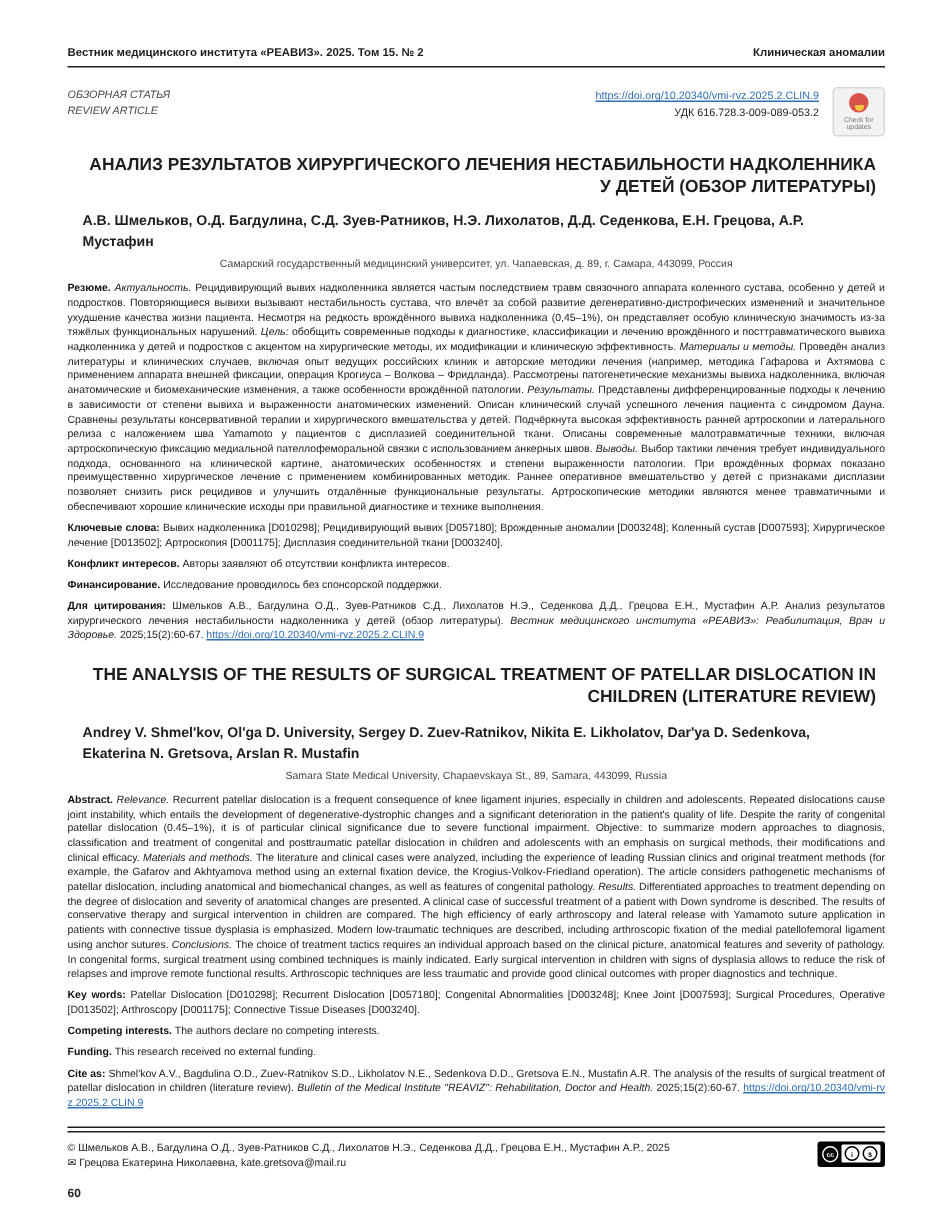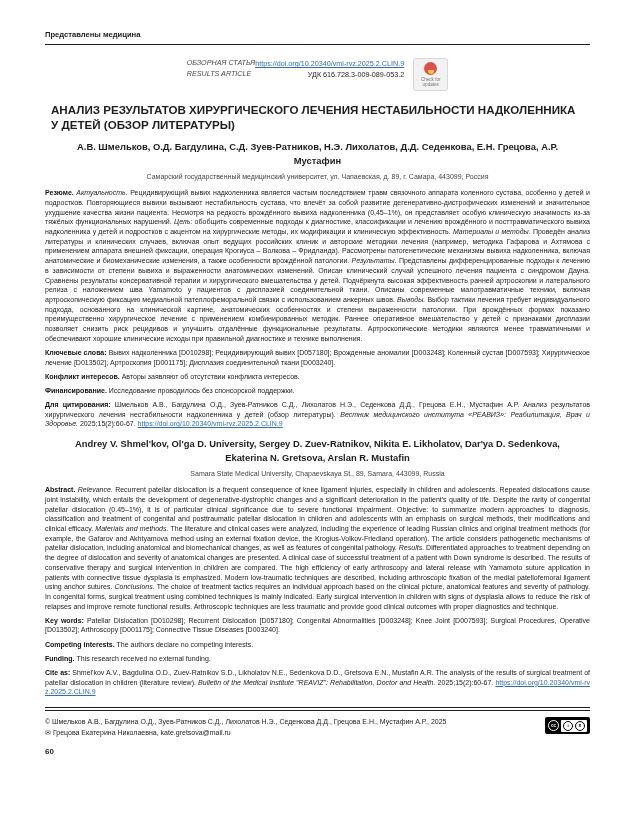--- a/index.html
+++ b/index.html
@@ -6,34 +6,34 @@
   .page{
     width:634px;height:820px;box-sizing:border-box;
     margin:0 auto;background:#ffffff;color:#1e1e1e;
     font-family:"Liberation Sans", sans-serif;
     padding:30px 44px 0 45px;position:relative;overflow:hidden;
   }
   
   .running-head{display:flex;justify-content:space-between;align-items:flex-end;
     font-size:7.6px;font-weight:700;padding-bottom:5px;border-bottom:1.4px solid #1e1e1e;}
   
-  .meta-row{display:flex;justify-content:center;margin-top:13px;}
+  .meta-row{display:flex;justify-content:space-between;margin-top:13px;}
   .article-type{font-size:7.2px;font-style:italic;color:#4a4a4a;line-height:1.5;}
   .meta-right{display:flex;align-items:flex-start;gap:9px;}
   .doi-udk{text-align:right;font-size:7.2px;line-height:1.55;}
   .link{color:#2e6fb7;cursor:pointer;word-break:break-all;}
   .crossmark{width:31px;background:#f2f2f2;border:1px solid #d8d8d8;border-radius:3px;
     display:flex;flex-direction:column;align-items:center;padding:3px 1px 2px;cursor:pointer;}
   .cm-circle{width:13px;height:13px;border-radius:50%;background:#d9534a;position:relative;}
   .cm-circle:after{content:"";position:absolute;left:3.5px;bottom:1.5px;width:6px;height:4px;
     background:#f3c63e;border-radius:0 0 3px 3px;}
   .cm-text{font-size:4.6px;color:#777;text-align:center;margin-top:1.5px;line-height:1.2;}
   
-  .title{font-size:11.6px;font-weight:700;text-align:left;line-height:1.32;margin:11px 6px 0;}
-  .authors{font-size:9.4px;font-weight:700;text-align:center;line-height:1.5;margin:8px 10px 0;}
+  .title{font-size:11.6px;font-weight:700;text-align:right;line-height:1.32;margin:11px 6px 0;}
+  .authors{font-size:9.4px;font-weight:700;line-height:1.5;margin:8px 10px 0;}
   .affil{font-size:7px;text-align:center;color:#454545;margin-top:5px;}
   
   .small{font-size:7px;line-height:1.385;text-align:justify;color:#222;margin:0;}
   .para{margin-top:4.5px;}
   .abstract{margin-top:8px;}
   .b{font-weight:700;color:#111;}
   .i{font-style:italic;}
   
   .divider{margin-top:10px;border-top:1.6px solid #1e1e1e;border-bottom:0.8px solid #1e1e1e;height:2.2px;}
   .footer{display:flex;justify-content:space-between;align-items:flex-start;margin-top:6px;}
@@ -47,27 +47,28 @@
   .cc-s{width:8px;height:8px;border:1px solid #000;border-radius:50%;font-size:4.4px;color:#000;
     display:flex;align-items:center;justify-content:center;font-weight:700;}
   .page-num{text-align:left;font-size:8px;font-weight:700;margin-top:9px;}
 </style>
 </head>
 <body>
 
 <div class="page">
 
   <div class="running-head">
-    <span>Представлены медицина</span>
+    <span>Вестник медицинского института «РЕАВИЗ». 2025. Том 15. № 2</span>
+    <span>Клиническая аномалии</span>
   </div>
 
   <div class="meta-row">
     <div class="article-type">
       <div>ОБЗОРНАЯ СТАТЬЯ</div>
-      <div>RESULTS ARTICLE</div>
+      <div>REVIEW ARTICLE</div>
     </div>
     <div class="meta-right">
       <div class="doi-udk">
         <a class="link" href="#">https://doi.org/10.20340/vmi-rvz.2025.2.CLIN.9</a>
         <div>УДК 616.728.3-009-089-053.2</div>
       </div>
       <div class="crossmark">
         <div class="cm-circle"></div>
         <div class="cm-text">Check for updates</div>
       </div>
@@ -77,20 +78,21 @@
   <div class="title">АНАЛИЗ РЕЗУЛЬТАТОВ ХИРУРГИЧЕСКОГО ЛЕЧЕНИЯ НЕСТАБИЛЬНОСТИ НАДКОЛЕННИКА У ДЕТЕЙ (ОБЗОР ЛИТЕРАТУРЫ)</div>
   <div class="authors">А.В. Шмельков, О.Д. Багдулина, С.Д. Зуев-Ратников, Н.Э. Лихолатов, Д.Д. Седенкова, Е.Н. Грецова, А.Р. Мустафин</div>
   <div class="affil">Самарский государственный медицинский университет, ул. Чапаевская, д. 89, г. Самара, 443099, Россия</div>
 
   <p class="small abstract"><span class="b">Резюме. </span><span class="i">Актуальность. </span><span>Рецидивирующий вывих надколенника является частым последствием травм связочного аппарата коленного сустава, особенно у детей и подростков. Повторяющиеся вывихи вызывают нестабильность сустава, что влечёт за собой развитие дегенеративно-дистрофических изменений и значительное ухудшение качества жизни пациента. Несмотря на редкость врождённого вывиха надколенника (0,45–1%), он представляет особую клиническую значимость из-за тяжёлых функциональных нарушений. </span><span class="i">Цель: </span><span>обобщить современные подходы к диагностике, классификации и лечению врождённого и посттравматического вывиха надколенника у детей и подростков с акцентом на хирургические методы, их модификации и клиническую эффективность. </span><span class="i">Материалы и методы. </span><span>Проведён анализ литературы и клинических случаев, включая опыт ведущих российских клиник и авторские методики лечения (например, методика Гафарова и Ахтямова с применением аппарата внешней фиксации, операция Крогиуса – Волкова – Фридланда). Рассмотрены патогенетические механизмы вывиха надколенника, включая анатомические и биомеханические изменения, а также особенности врождённой патологии. </span><span class="i">Результаты. </span><span>Представлены дифференцированные подходы к лечению в зависимости от степени вывиха и выраженности анатомических изменений. Описан клинический случай успешного лечения пациента с синдромом Дауна. Сравнены результаты консервативной терапии и хирургического вмешательства у детей. Подчёркнута высокая эффективность ранней артроскопии и латерального релиза с наложением шва Yamamoto у пациентов с дисплазией соединительной ткани. Описаны современные малотравматичные техники, включая артроскопическую фиксацию медиальной пателлофеморальной связки с использованием анкерных швов. </span><span class="i">Выводы. </span><span>Выбор тактики лечения требует индивидуального подхода, основанного на клинической картине, анатомических особенностях и степени выраженности патологии. При врождённых формах показано преимущественно хирургическое лечение с применением комбинированных методик. Раннее оперативное вмешательство у детей с признаками дисплазии позволяет снизить риск рецидивов и улучшить отдалённые функциональные результаты. Артроскопические методики являются менее травматичными и обеспечивают хорошие клинические исходы при правильной диагностике и технике выполнения.</span></p>
   <p class="small para"><span class="b">Ключевые слова: </span><span>Вывих надколенника  [D010298]; Рецидивирующий вывих [D057180]; Врожденные аномалии [D003248]; Коленный сустав [D007593]; Хирургическое лечение [D013502]; Артроскопия [D001175]; Дисплазия соединительной ткани [D003240].</span></p>
   <p class="small para"><span class="b">Конфликт интересов. </span><span>Авторы заявляют об отсутствии конфликта интересов.</span></p>
   <p class="small para"><span class="b">Финансирование. </span><span>Исследование проводилось без спонсорской поддержки.</span></p>
   <p class="small para"><span class="b">Для цитирования: </span><span>Шмельков А.В., Багдулина О.Д., Зуев-Ратников С.Д., Лихолатов Н.Э., Седенкова Д.Д., Грецова Е.Н., Мустафин А.Р. Анализ результатов хирургического лечения нестабильности надколенника у детей (обзор литературы). </span><span class="i">Вестник медицинского института «РЕАВИЗ»: Реабилитация, Врач и Здоровье. </span><span>2025;15(2):60-67. </span><a href="#" class="link">https://doi.org/10.20340/vmi-rvz.2025.2.CLIN.9</a></p>
 
+  <div class="title" style="margin-top:13px;">THE ANALYSIS OF THE RESULTS OF SURGICAL TREATMENT OF PATELLAR DISLOCATION IN CHILDREN (LITERATURE REVIEW)</div>
   <div class="authors">Andrey V. Shmel'kov, Ol'ga D. University, Sergey D. Zuev-Ratnikov, Nikita E. Likholatov, Dar'ya D. Sedenkova, Ekaterina N. Gretsova, Arslan R. Mustafin</div>
   <div class="affil">Samara State Medical University, Chapaevskaya St., 89, Samara, 443099, Russia</div>
 
   <p class="small abstract"><span class="b">Abstract. </span><span class="i">Relevance. </span><span>Recurrent patellar dislocation is a frequent consequence of knee ligament injuries, especially in children and adolescents. Repeated dislocations cause joint instability, which entails the development of degenerative-dystrophic changes and a significant deterioration in the patient's quality of life. Despite the rarity of congenital patellar dislocation (0.45–1%), it is of particular clinical significance due to severe functional impairment. Objective: to summarize modern approaches to diagnosis, classification and treatment of congenital and posttraumatic patellar dislocation in children and adolescents with an emphasis on surgical methods, their modifications and clinical efficacy. </span><span class="i">Materials and methods. </span><span>The literature and clinical cases were analyzed, including the experience of leading Russian clinics and original treatment methods (for example, the Gafarov and Akhtyamova method using an external fixation device, the Krogius-Volkov-Friedland operation). The article considers pathogenetic mechanisms of patellar dislocation, including anatomical and biomechanical changes, as well as features of congenital pathology. </span><span class="i">Results. </span><span>Differentiated approaches to treatment depending on the degree of dislocation and severity of anatomical changes are presented. A clinical case of successful treatment of a patient with Down syndrome is described. The results of conservative therapy and surgical intervention in children are compared. The high efficiency of early arthroscopy and lateral release with Yamamoto suture application in patients with connective tissue dysplasia is emphasized. Modern low-traumatic techniques are described, including arthroscopic fixation of the medial patellofemoral ligament using anchor sutures. </span><span class="i">Conclusions. </span><span>The choice of treatment tactics requires an individual approach based on the clinical picture, anatomical features and severity of pathology. In congenital forms, surgical treatment using combined techniques is mainly indicated. Early surgical intervention in children with signs of dysplasia allows to reduce the risk of relapses and improve remote functional results. Arthroscopic techniques are less traumatic and provide good clinical outcomes with proper diagnostics and technique.</span></p>
   <p class="small para"><span class="b">Key words: </span><span>Patellar Dislocation [D010298]; Recurrent Dislocation [D057180]; Congenital Abnormalities [D003248]; Knee Joint  [D007593]; Surgical Procedures, Operative [D013502]; Arthroscopy [D001175]; Connective Tissue Diseases [D003240].</span></p>
   <p class="small para"><span class="b">Competing interests. </span><span>The authors declare no competing interests.</span></p>
   <p class="small para"><span class="b">Funding. </span><span>This research received no external funding.</span></p>
   <p class="small para"><span class="b">Cite as: </span><span>Shmel'kov A.V., Bagdulina O.D., Zuev-Ratnikov S.D., Likholatov N.E., Sedenkova D.D., Gretsova E.N., Mustafin A.R. The analysis of the results of surgical treatment of patellar dislocation in children (literature review). </span><span class="i">Bulletin of the Medical Institute "REAVIZ": Rehabilitation, Doctor and Health. </span><span>2025;15(2):60-67. </span><a href="#" class="link">https://doi.org/10.20340/vmi-rvz.2025.2.CLIN.9</a></p>
 
   <div class="divider"></div>

